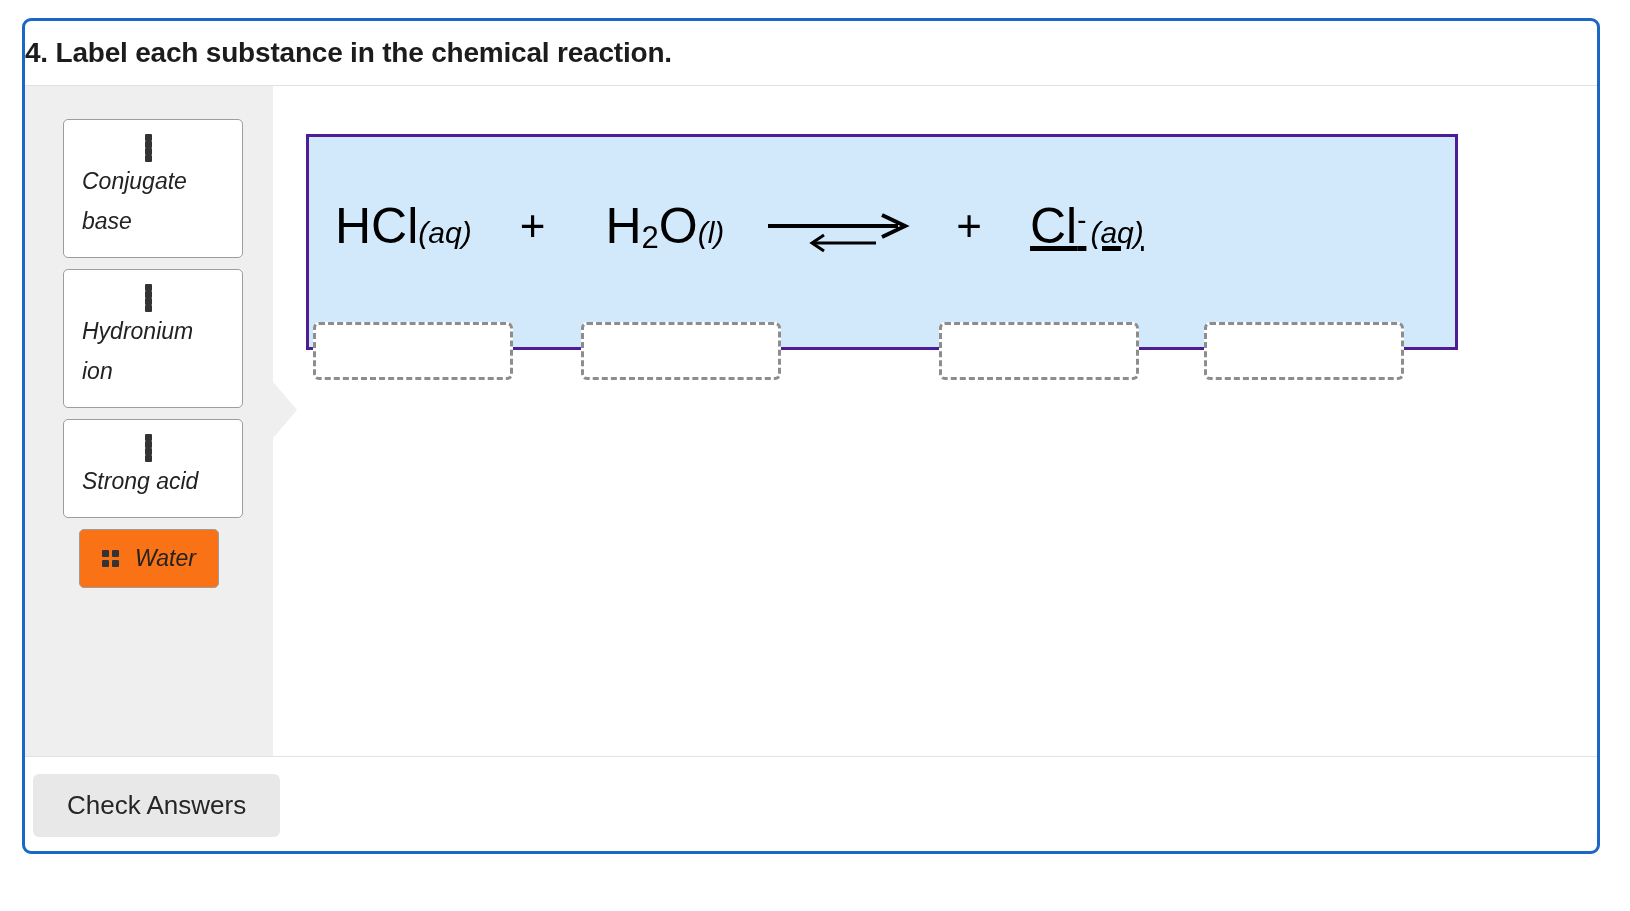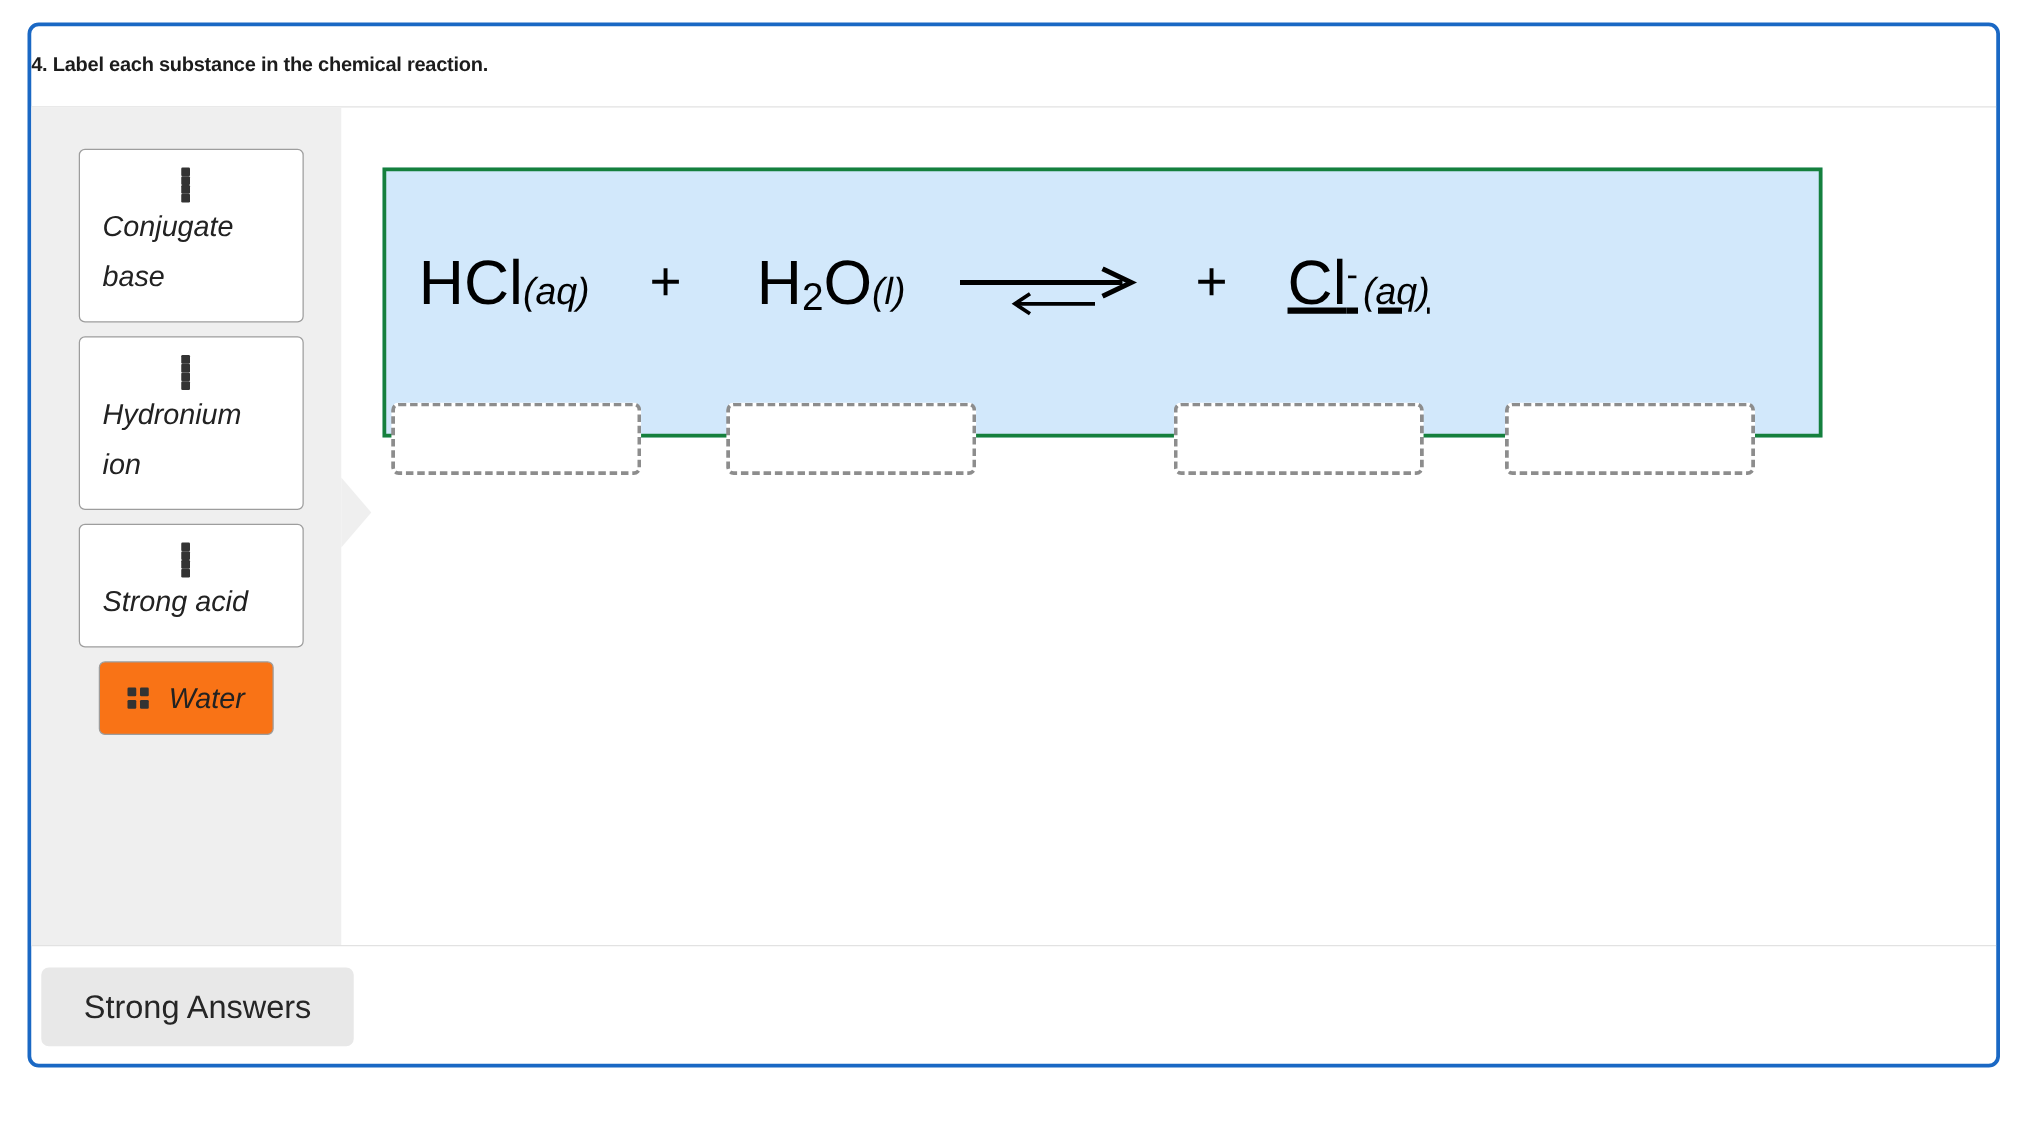--- a/index.html
+++ b/index.html
@@ -34,21 +34,21 @@
     left: 0px;
     top: 0px;
     width: 100%;
     height: 64px;
     display: flex;
     align-items: center;
     box-sizing: border-box;
     padding-left: 0px;
   }
   .prompt-text {
-    font-size: 16px;
+    font-size: 28px;
     font-weight: bold;
     color: #1c1c1c;
     letter-spacing: -0.2px;
     white-space: nowrap;
     text-align: right;
   }
   .divider {
     position: absolute;
     left: 0;
     width: 100%;
@@ -152,21 +152,21 @@
 
   
   .eq-panel {
     position: absolute;
     left: 281px;
     top: 48px;
     width: 1152px;
     height: 216px;
     box-sizing: border-box;
     background: #d2e8fb;
-    border: 3px solid #15803d;
+    border: 3px solid #4c1d95;
   }
 
   .equation {
     position: absolute;
     left: 0;
     top: 44px;
     width: 100%;
     height: 90px;
     display: flex;
     align-items: center;
@@ -328,16 +328,16 @@
       <div class="dropzone" style="left:630px;width:200px;"></div>
       <div class="dropzone" style="left:895px;width:200px;"></div>
 
     </div>
 
   </div>
 
   <div class="divider bottom"></div>
 
   <div class="footer">
-    <button class="check-btn">Strong Answers</button>
+    <button class="check-btn">Check Answers</button>
   </div>
 
 </div>
 
 </body></html>

